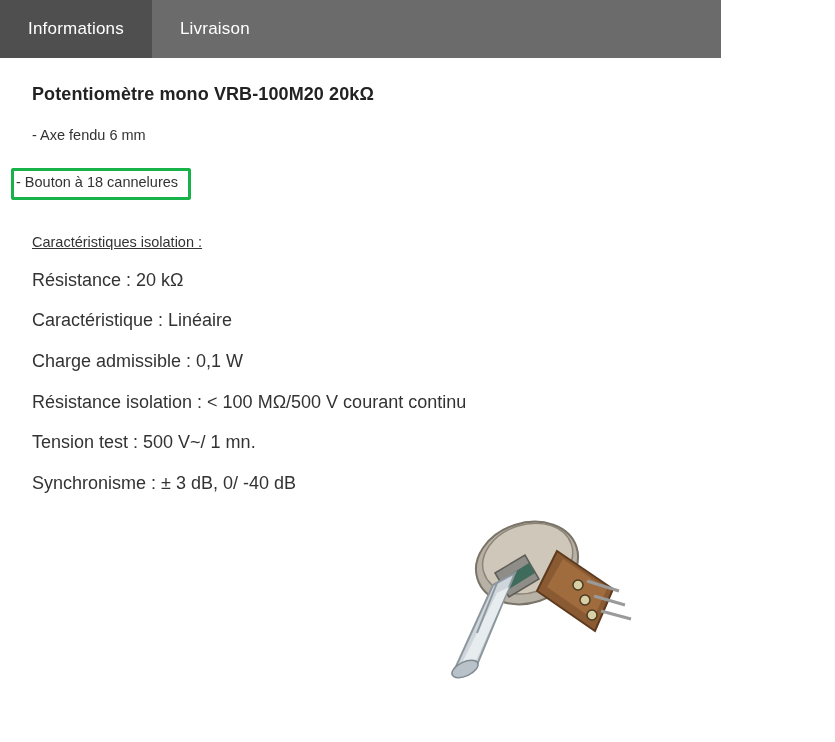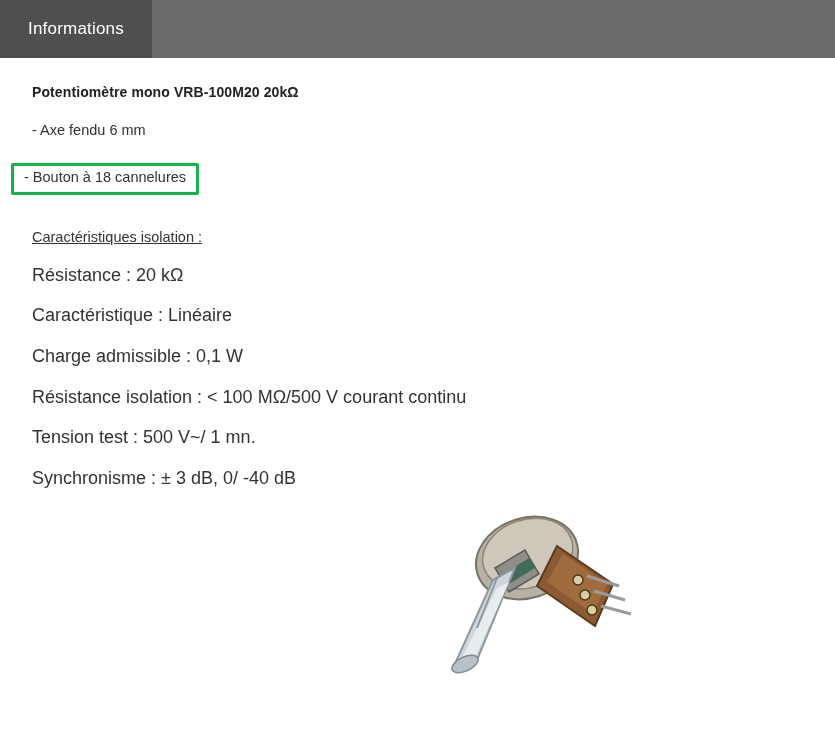--- a/index.html
+++ b/index.html
@@ -15,21 +15,21 @@
     overflow: hidden;
     position: relative;
   }
 
   
   .tab-bar {
     display: flex;
     align-items: stretch;
     background: #6b6b6b;
     height: 58px;
-    width: 835px;
+    width: 721px;
     box-sizing: border-box;
   }
   .tab {
     display: flex;
     align-items: center;
     justify-content: center;
     padding: 0 28px;
     font-size: 17px;
     color: #ffffff;
     letter-spacing: 0.2px;
@@ -39,36 +39,36 @@
   .tab.active {
     background: #4f4f4f;
   }
 
   
   .content {
     padding: 26px 32px 0 32px;
     box-sizing: border-box;
   }
   .product-title {
-    font-size: 14px;
+    font-size: 18px;
     font-weight: bold;
     color: #222222;
     margin: 0 0 22px 0;
     letter-spacing: 0.1px;
   }
   .bullet-line {
     font-size: 14.5px;
     color: #333333;
     margin: 8px 0 16px 0;
     line-height: 1.2;
   }
   .bullet-line.highlighted {
     display: inline-block;
     border: 3px solid #17b24a;
-    padding: 3px 10px 5px 10px;
+    padding: 3px 10px 5px 2px;
     margin-left: -21px;
     margin-bottom: 10px;
     border-radius: 2px;
     background: transparent;
   }
   .highlight-wrap {
     line-height: 0;
     margin-bottom: 10px;
   }
   .section-heading {
@@ -97,20 +97,23 @@
     width: 250px;
     height: 200px;
   }
 </style>
 </head>
 <body>
 
 <div class="tab-bar">
   <div class="tab active">
     <span>Informations</span>
+  </div>
+  <div class="tab">
+    <span>Livraison</span>
   </div>
 </div>
 
 <div class="content">
 
   <div class="product-title">Potentiomètre mono VRB-100M20 20kΩ</div>
 
   <div class="bullet-line">- Axe fendu 6 mm</div>
 
   <div class="highlight-wrap">

